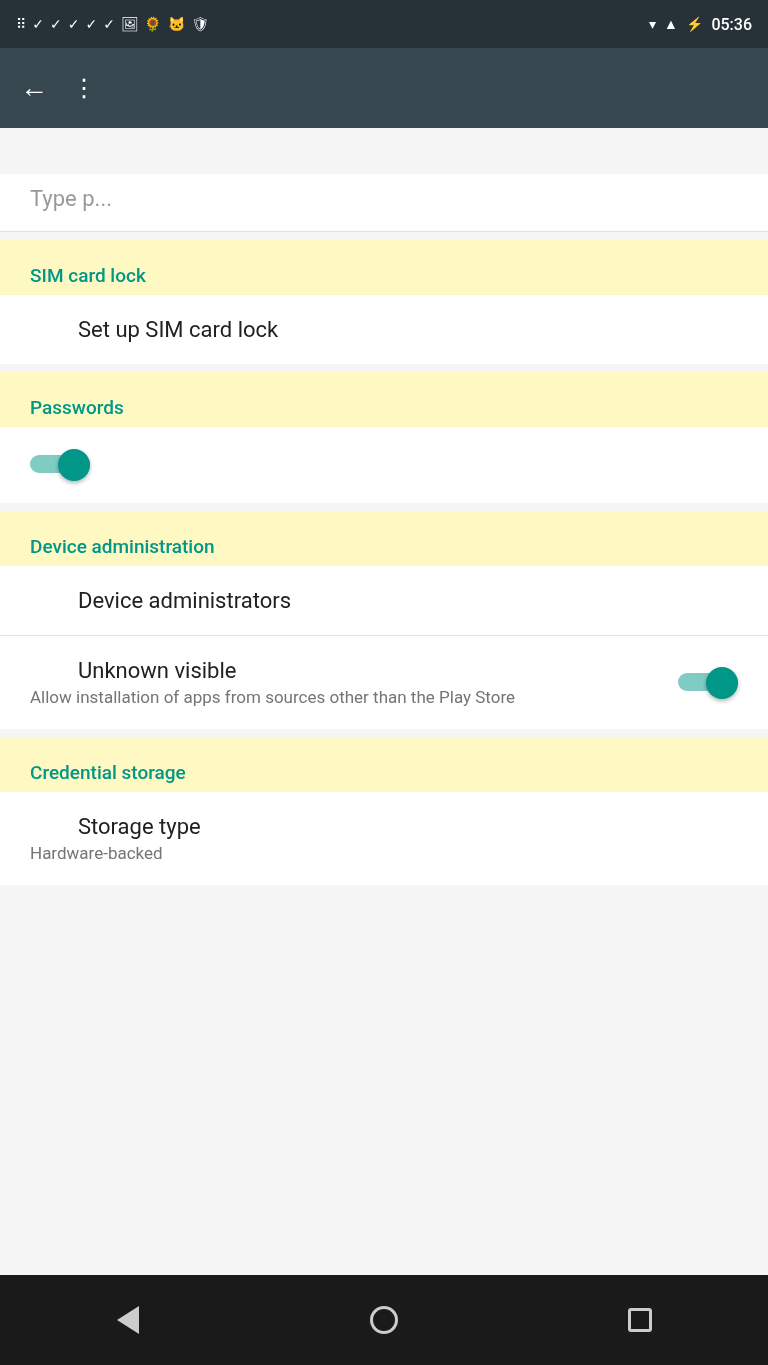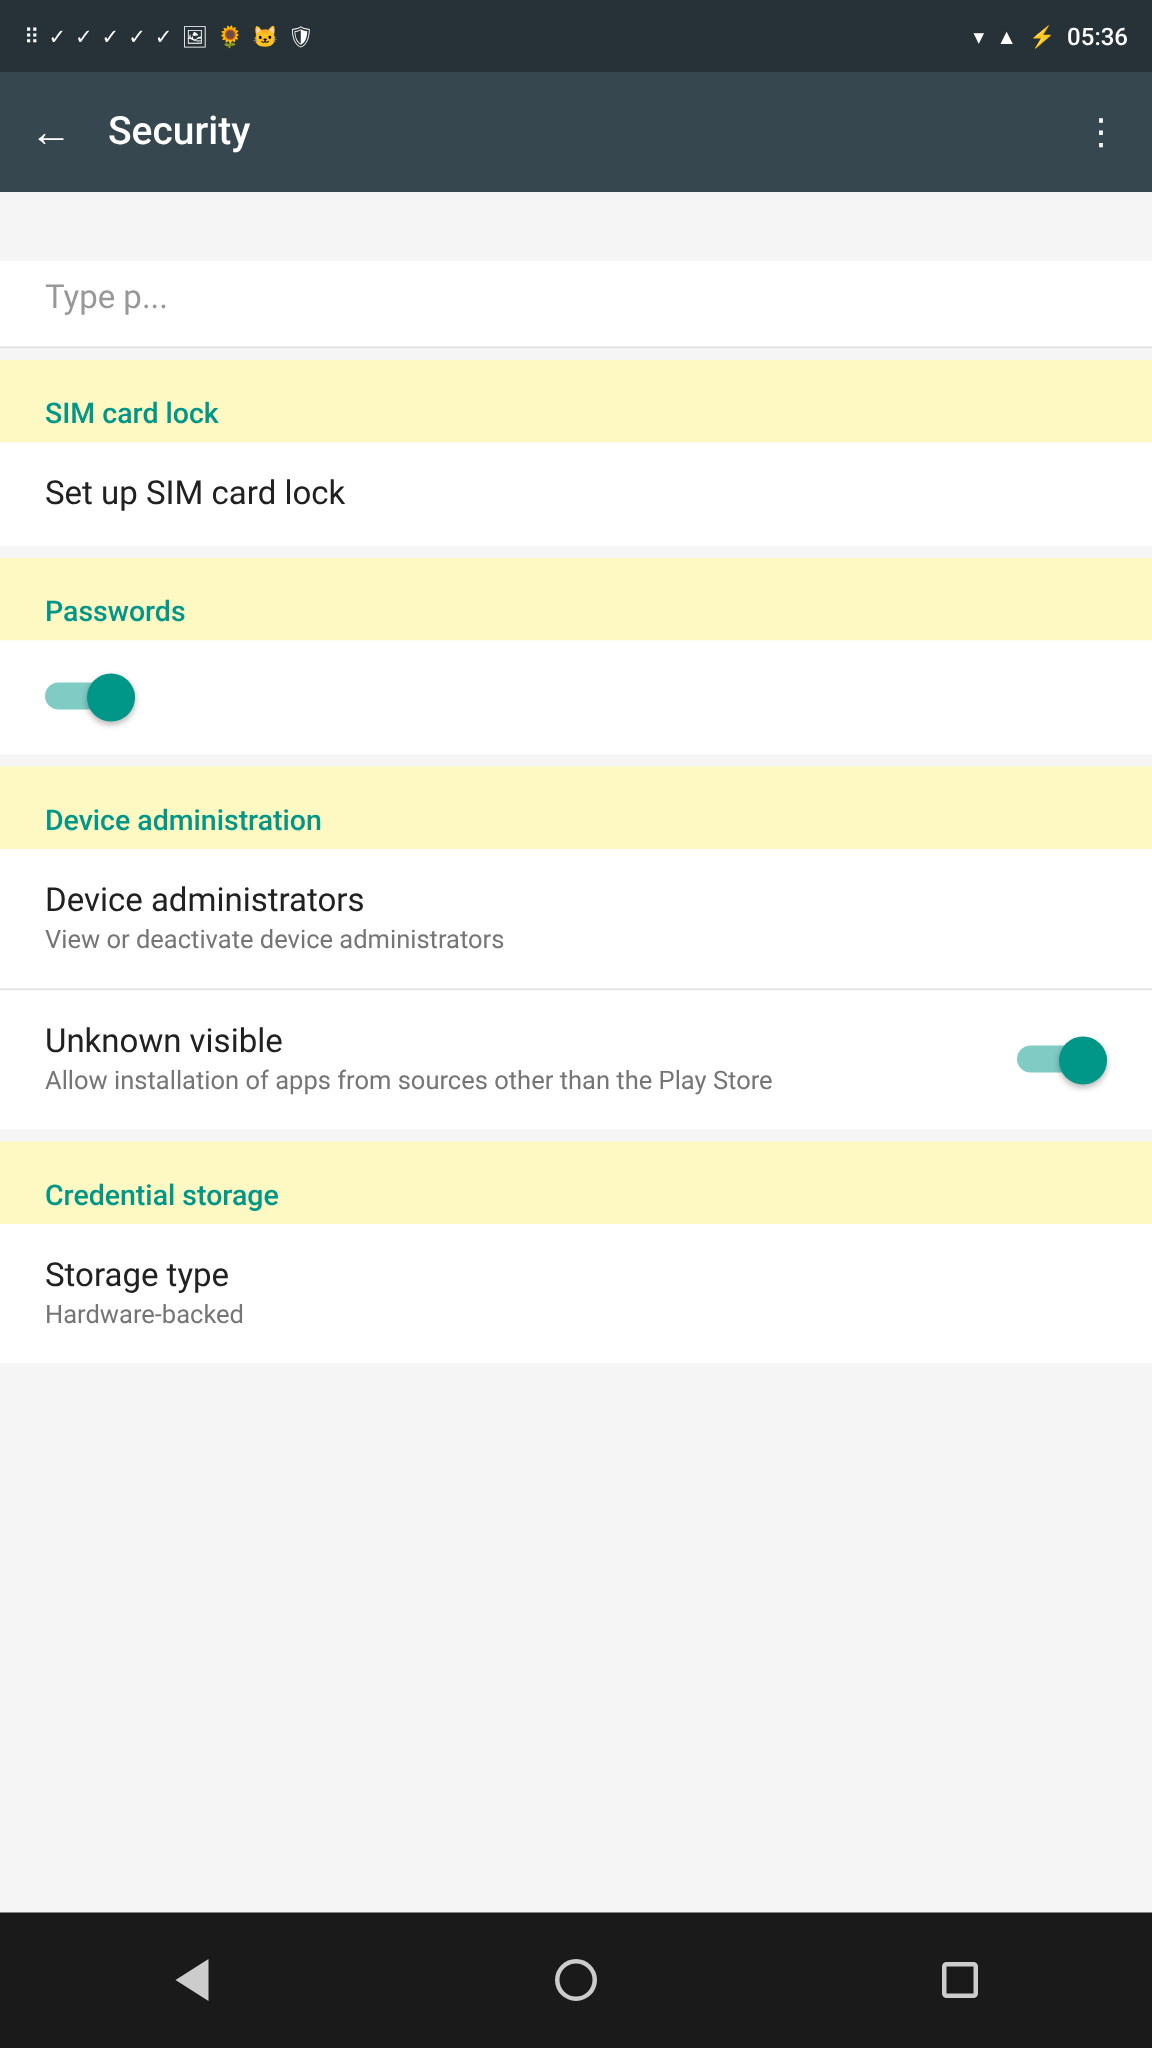--- a/index.html
+++ b/index.html
@@ -128,20 +128,21 @@
     }
 
     .setting-item-text {
       flex: 1;
     }
 
     .setting-item-title {
       font-size: 22px;
       color: #212121;
       font-weight: 400;
+      margin-left: 48px;
     }
 
     .setting-item-subtitle {
       font-size: 17px;
       color: #757575;
       margin-top: 4px;
     }
 
     
     .divider {
@@ -252,21 +253,20 @@
   <div class="status-bar-right">
     <span class="status-icon">▾</span>
     <span class="status-icon">▲</span>
     <span class="status-icon">⚡</span>
     <span class="time">05:36</span>
   </div>
 </div>
 
 <div class="app-bar">
   <div class="back-button">←</div>
-  <div class="app-bar-title">Security</div>
   <div class="more-button">⋮</div>
 </div>
 
 <div class="content">
 
   <div class="partial-section">
     <span class="partial-text">Type p...</span>
   </div>
 
   <div class="section-spacer"></div>
@@ -284,21 +284,20 @@
       <div class="toggle-track"></div>
       <div class="toggle-thumb on"></div>
     </div>
   </div>
 
   <div class="section-spacer"></div>
   <div class="section-header">Device administration</div>
   <div class="setting-item">
     <div class="setting-item-text">
       <div class="setting-item-title">Device administrators</div>
-      <div class="setting-item-subtitle">View or deactivate device administrators</div>
     </div>
   </div>
   <div class="divider"></div>
   <div class="setting-item">
     <div class="setting-item-text">
       <div class="setting-item-title">Unknown visible</div>
       <div class="setting-item-subtitle">Allow installation of apps from sources other than the Play Store</div>
     </div>
     <div class="toggle">
       <div class="toggle-track"></div>

